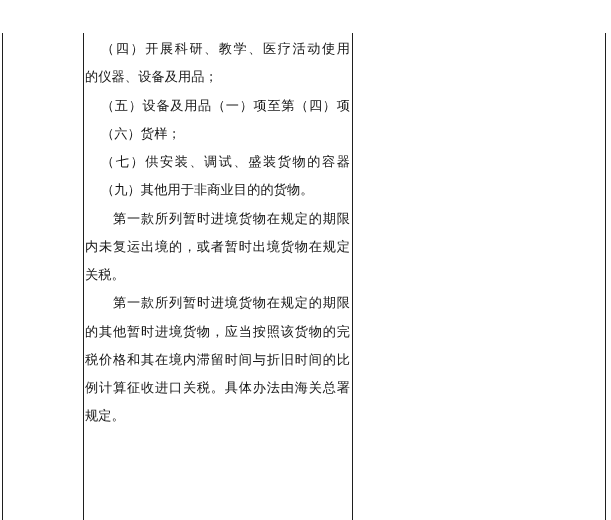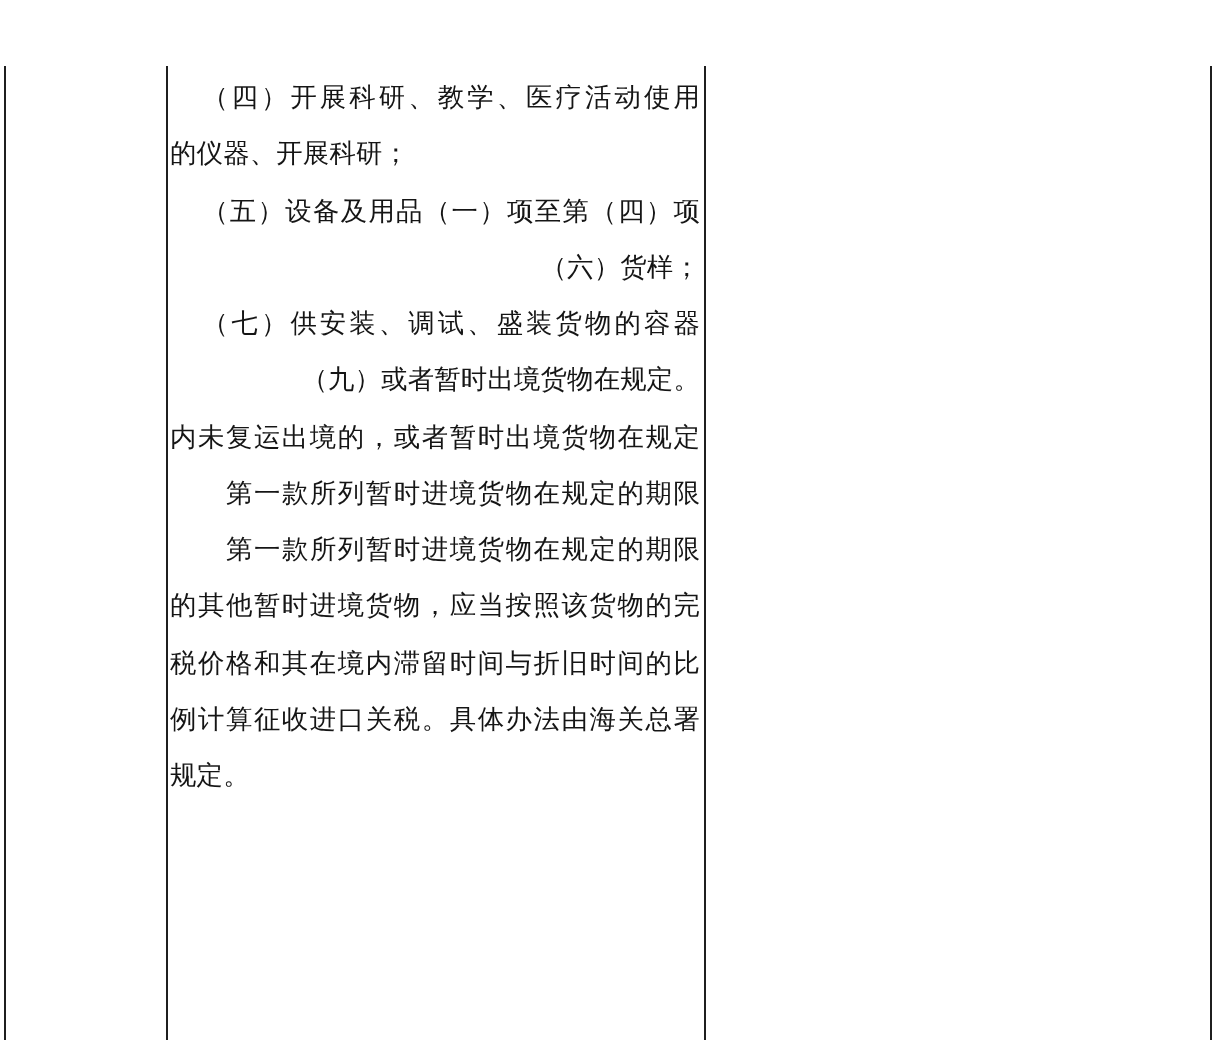--- a/index.html
+++ b/index.html
@@ -55,49 +55,50 @@
     overflow: hidden;
   }
   
   .j {
     text-align: justify;
     text-align-last: justify;
     text-justify: inter-character;
     white-space: normal;
   }
   
-  .ind-a { padding-left: 16px; text-align: right; }
+  .ind-a { padding-left: 16px; }
   
   .ind-b { padding-left: 28px; }
 </style>
 </head>
 <body>
 
 <div class="doc-table">
 
   <div class="row row-main">
 
     <div class="cell col-left"></div>
 
     <div class="cell col-middle text-cell">
 
       <div class="line ind-a j">（四）开展科研、教学、医疗活动使用</div>
-      <div class="line">的仪器、开展科研；</div>
+      <div class="line">的仪器、设备及用品；</div>
 
       <div class="line ind-a j">（五）设备及用品（一）项至第（四）项</div>
 
       <div class="line ind-a">（六）货样；</div>
 
       <div class="line ind-a j">（七）供安装、调试、盛装货物的容器</div>
 
 
-      <div class="line ind-a">（九）或者暂时出境货物在规定。</div>
+      <div class="line ind-a">（九）其他用于非商业目的的货物。</div>
 
+      <div class="line ind-b j">第一款所列暂时进境货物在规定的期限</div>
       <div class="line j">内未复运出境的，或者暂时出境货物在规定</div>
-      <div class="line ind-b j">第一款所列暂时进境货物在规定的期限</div>
+      <div class="line">关税。</div>
 
       <div class="line ind-b j">第一款所列暂时进境货物在规定的期限</div>
       <div class="line j">的其他暂时进境货物，应当按照该货物的完</div>
       <div class="line j">税价格和其在境内滞留时间与折旧时间的比</div>
       <div class="line j">例计算征收进口关税。具体办法由海关总署</div>
       <div class="line">规定。</div>
     </div>
 
     <div class="cell col-right"></div>
 

